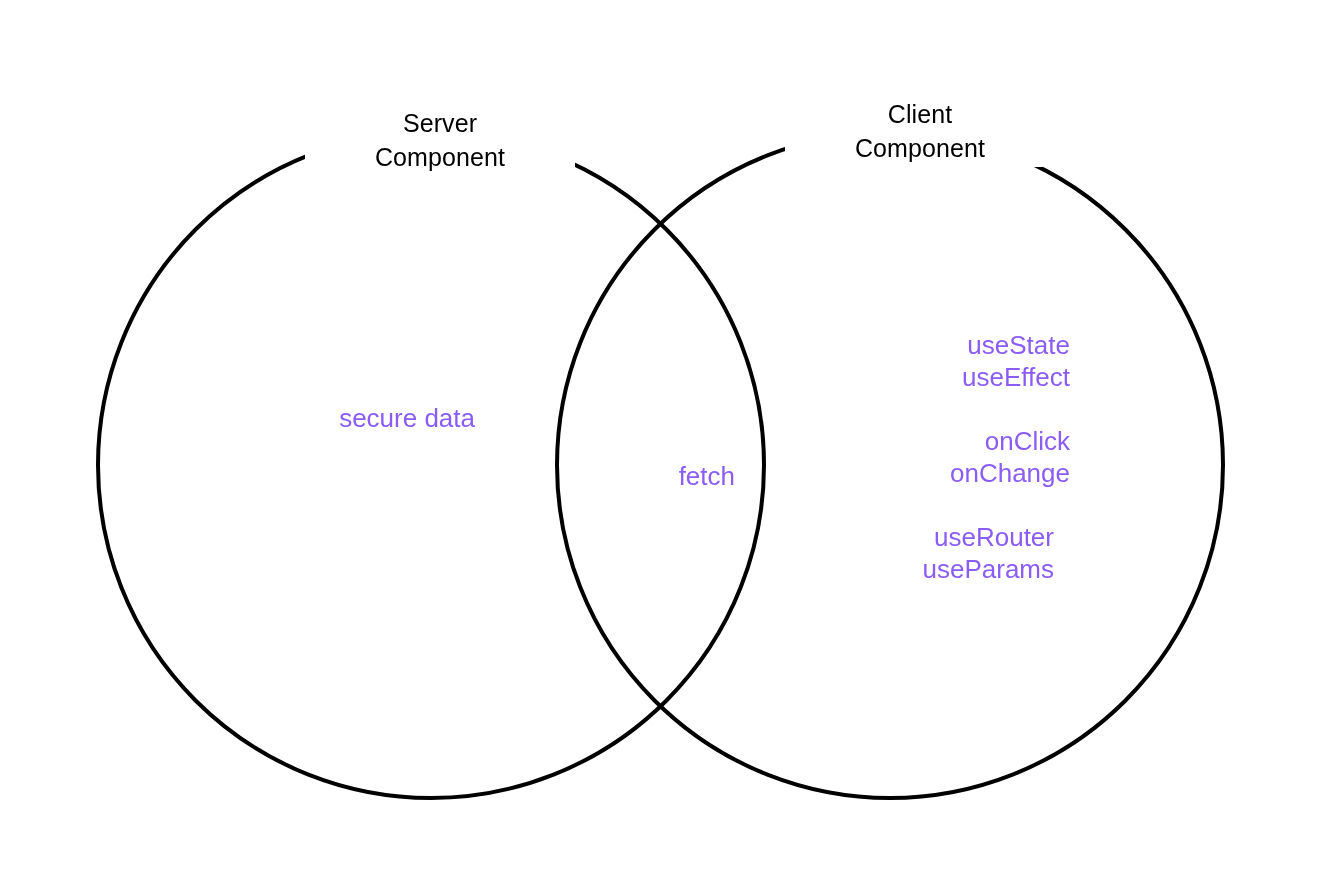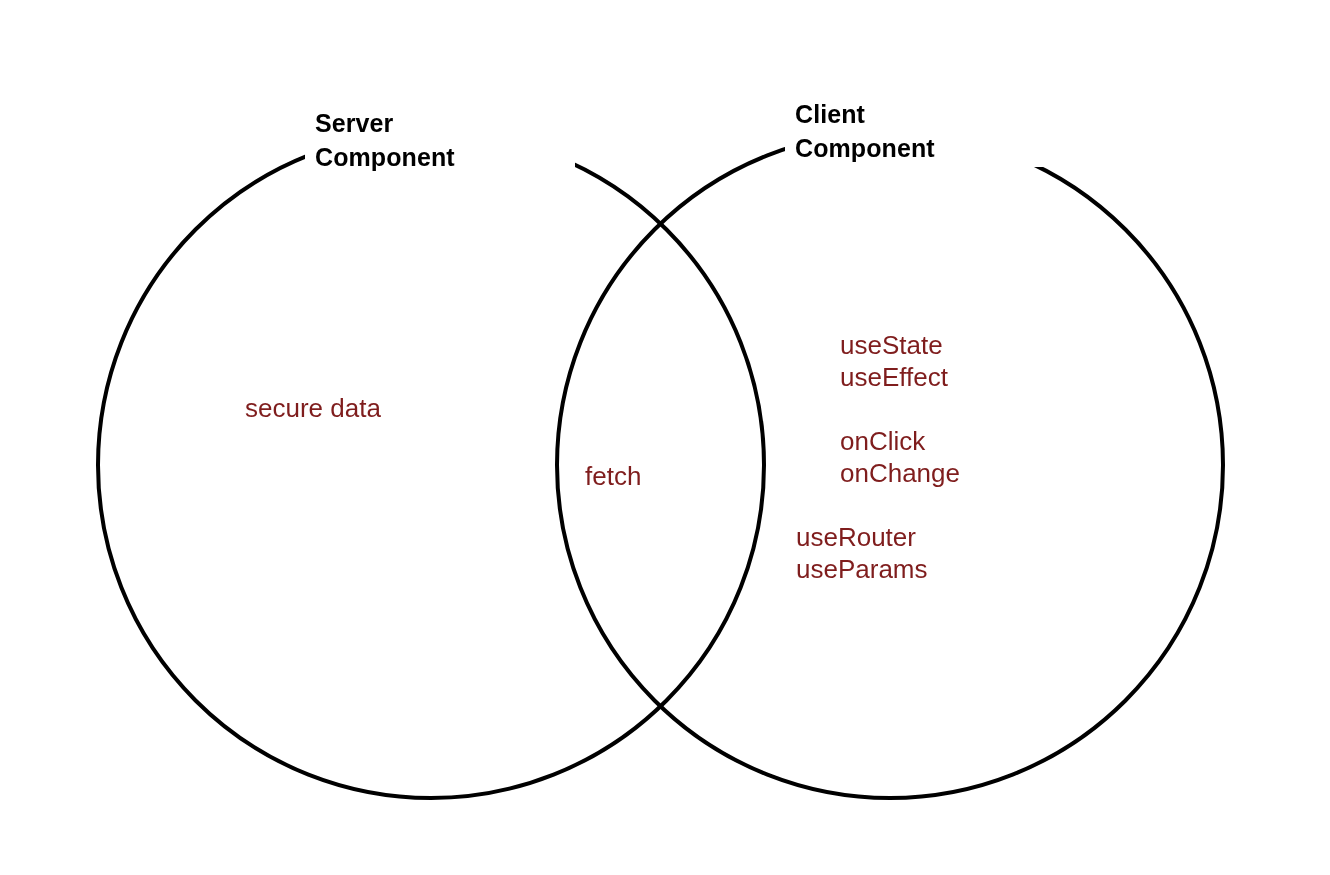--- a/index.html
+++ b/index.html
@@ -35,21 +35,22 @@
   .label-layer {
     position: absolute;
     left: 0;
     top: 0;
     width: 1330px;
     height: 875px;
   }
 
   .circle-title {
     position: absolute;
-    font-weight: bold;
+    text-align: center;
+    font-weight: normal;
     font-size: 25px;
     line-height: 34px;
     letter-spacing: 0.1px;
     color: #000000;
     white-space: pre-line;
     background: #ffffff;
     padding: 2px 10px;
   }
 
   #title-server {
@@ -59,36 +60,36 @@
   }
 
   #title-client {
     left: 785px;
     top: 95px;
     width: 250px;
   }
 
   .term-group {
     position: absolute;
-    text-align: left;
+    text-align: right;
     font-size: 26px;
     line-height: 32px;
     font-weight: normal;
-    color: #7f1d1d;
+    color: #8b5cf6;
     white-space: pre-line;
   }
 
-  #server-terms-1 { left: 245px; top: 392px; width: 230px; }
+  #server-terms-1 { left: 245px; top: 402px; width: 230px; }
   #server-terms-2 { left: 245px; top: 476px; width: 230px; }
 
   #intersection-terms { left: 585px; top: 460px; width: 150px; }
 
   #client-terms-1 { left: 840px; top: 329px; width: 230px; }
   #client-terms-2 { left: 840px; top: 425px; width: 230px; }
-  #client-terms-3 { left: 796px; top: 521px; width: 230px; }
+  #client-terms-3 { left: 824px; top: 521px; width: 230px; }
 </style>
 </head>
 <body>
 
 <div id="venn-stage" style="background: rgb(255, 255, 255);">
 
   <svg id="venn-svg" viewBox="0 0 1330 875" aria-hidden="true">
     <circle cx="431" cy="465" r="333" fill="none" stroke="#000000" stroke-width="4"></circle>
     <circle cx="890" cy="465" r="333" fill="none" stroke="#000000" stroke-width="4"></circle>
   </svg>

